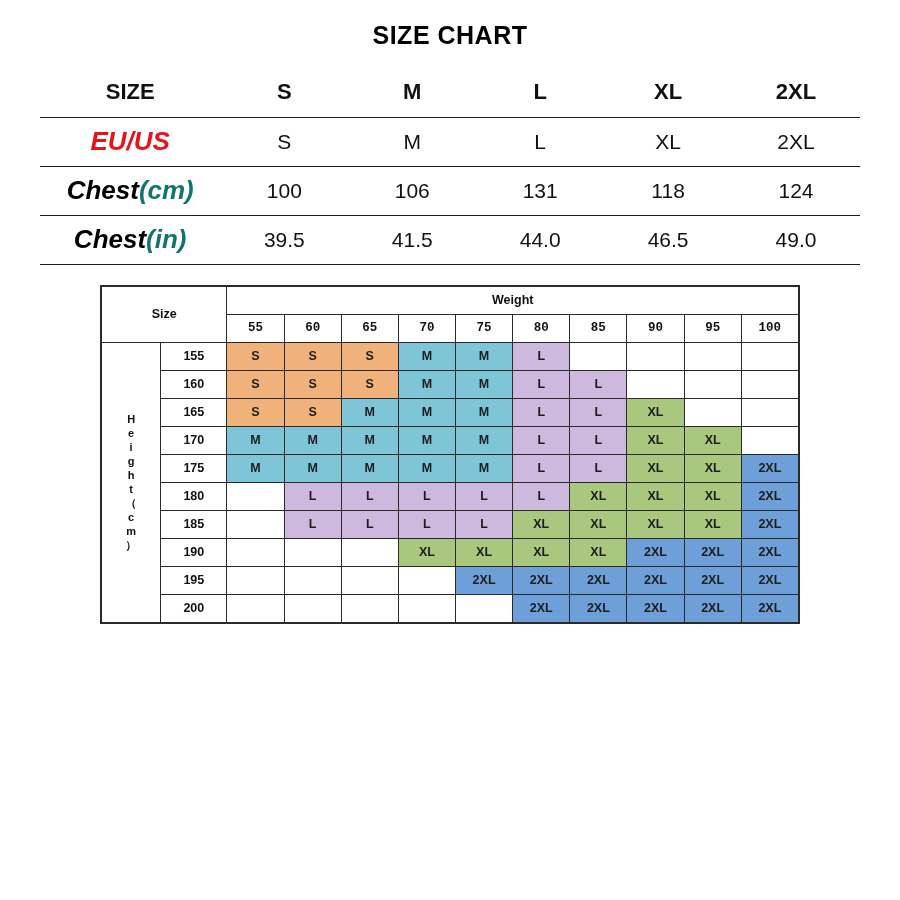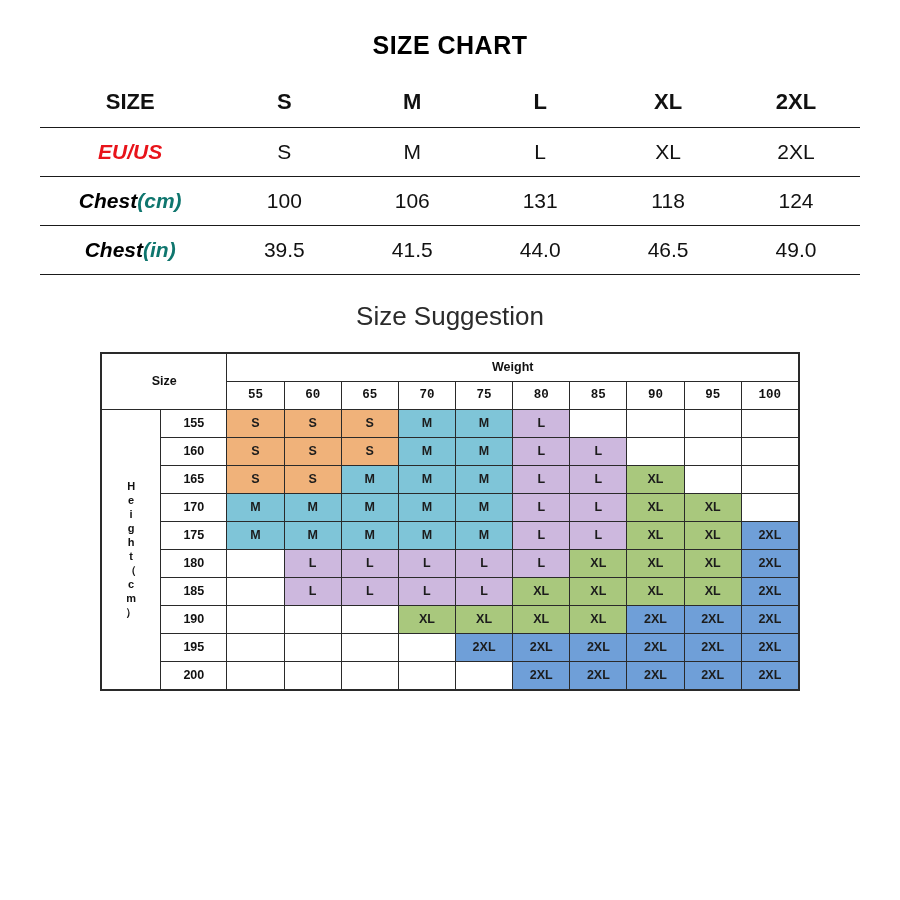--- a/index.html
+++ b/index.html
@@ -18,21 +18,21 @@
     position: relative;
     overflow: hidden;
   }
 
   
   .main-title {
     text-align: center;
     font-size: 25px;
     font-weight: bold;
     letter-spacing: 0.5px;
-    padding-top: 31px;
+    padding-top: 21px;
     color: #000;
   }
 
   
   .size-table-wrap {
     width: 820px;
     margin: 18px auto 0 auto;
   }
   table.size-table {
     width: 100%;
@@ -49,21 +49,21 @@
     font-weight: normal;
   }
   table.size-table tr:first-child th { border-top: none; }
   table.size-table .hdr {
     font-weight: bold;
     font-size: 22px;
   }
   table.size-table .rowlabel {
     font-weight: bold;
     font-style: italic;
-    font-size: 21px;
+    font-size: 26px;
     color: #000;
   }
   table.size-table .rowlabel.red { color: #e8131a; }
   table.size-table .rowlabel .red { color: #0f766e; }
   col.c0 { width: 22%; }
   col.cx { width: 15.6%; }
 
   
   .sub-title {
     text-align: center;
@@ -174,21 +174,20 @@
             <td>39.5</td>
             <td>41.5</td>
             <td>44.0</td>
             <td>46.5</td>
             <td>49.0</td>
           </tr>
         </tbody>
     </table>
   </div>
 
-  <div class="sub-title">Size Suggestion</div>
 
   <div class="sugg-wrap">
     <table class="sugg">
       <colgroup>
         <col style="width:8.5%">
           <col style="width:9.5%">
         <col style="width:8.2%">
           <col style="width:8.2%">
           <col style="width:8.2%">
           <col style="width:8.2%">

